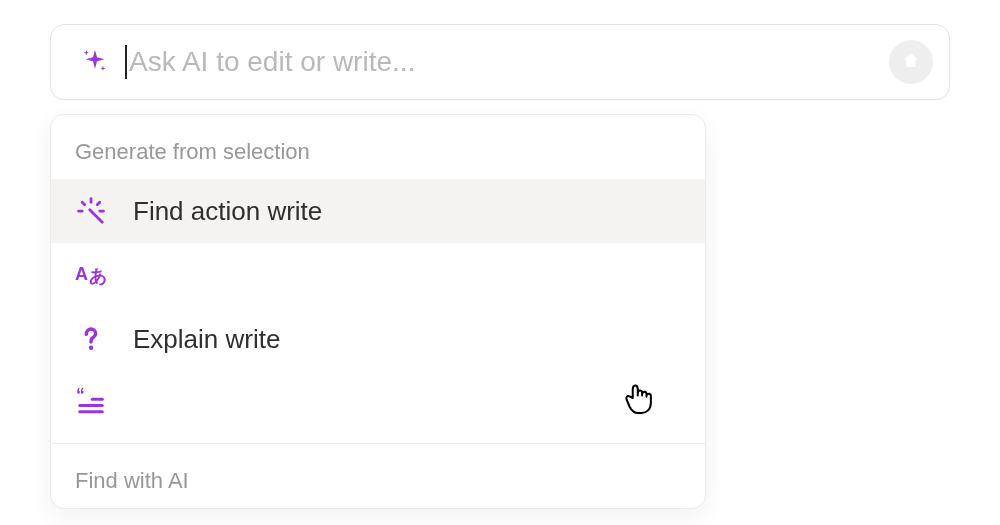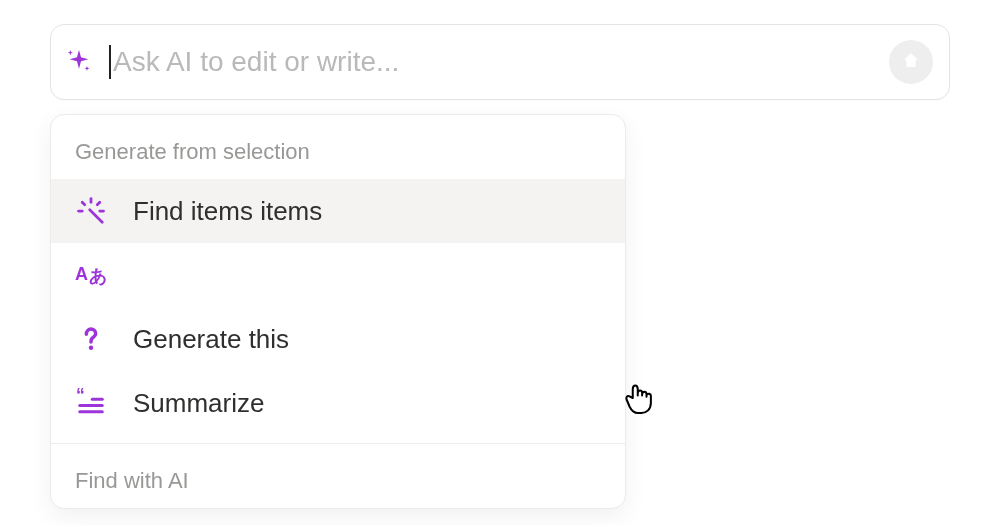--- a/index.html
+++ b/index.html
@@ -18,21 +18,21 @@
     .input-bar {
       position: absolute;
       top: 24px;
       left: 50px;
       right: 50px;
       height: 76px;
       border: 1px solid #e4e4e4;
       border-radius: 14px;
       display: flex;
       align-items: center;
-      padding: 0 16px 0 12px;
+      padding: 0 16px 0 28px;
       background: #fff;
       box-shadow: 0 1px 2px rgba(0,0,0,0.02);
     }
     .sparkle-icon {
       width: 32px;
       height: 32px;
       flex-shrink: 0;
       margin-right: 14px;
     }
     .cursor {
@@ -59,21 +59,21 @@
       display: flex;
       align-items: center;
       justify-content: center;
       flex-shrink: 0;
       cursor: pointer;
     }
     .menu {
       position: absolute;
       top: 114px;
       left: 50px;
-      width: 576px;
+      width: 656px;
       background: #fff;
       border: 1px solid #eceaea;
       border-radius: 14px;
       box-shadow: 0 8px 24px rgba(0,0,0,0.06);
       overflow: hidden;
     }
     .section-header {
       font-size: 22px;
       color: #989896;
       padding: 24px 24px 14px 24px;
@@ -155,54 +155,53 @@
         <g stroke="#9d34da" stroke-width="2.2" stroke-linecap="round" fill="none">
           <line x1="12" y1="2" x2="12" y2="5"></line>
           <line x1="5" y1="5" x2="7" y2="7"></line>
           <line x1="19" y1="5" x2="17" y2="7"></line>
           <line x1="2" y1="12" x2="5" y2="12"></line>
           <line x1="19" y1="12" x2="22" y2="12"></line>
           <line x1="11" y1="11" x2="21" y2="21"></line>
         </g>
       </svg>
     </span>
-    <span class="item-label">Find items items</span>
+    <span class="item-label">Find action write</span>
   </div>
 
   <div class="menu-item">
     <span class="item-icon">
       <svg viewBox="0 0 32 24" width="36" height="26">
         <text x="0" y="17" class="translate-text">A</text>
         <text x="14" y="19" class="translate-text" font-size="16">あ</text>
       </svg>
     </span>
   </div>
 
   <div class="menu-item">
     <span class="item-icon">
       <svg viewBox="0 0 24 24" width="28" height="28">
         <path d="M8 8 C8 5 10 3.5 12 3.5 C14 3.5 16 5 16 7.5 C16 10 13.5 10.5 12.5 12 C12 12.8 12 14 12 14.5" stroke="#9d34da" stroke-width="3" stroke-linecap="round" fill="none"></path>
         <circle cx="12" cy="19.5" r="1.9" fill="#9d34da"></circle>
       </svg>
     </span>
-    <span class="item-label">Generate this</span>
+    <span class="item-label">Explain write</span>
   </div>
 
   <div class="menu-item">
     <span class="item-icon">
       <svg viewBox="0 0 24 24" width="30" height="30">
         <text x="0" y="10" font-size="14" font-weight="900" fill="#9d34da">“</text>
         <g stroke="#9d34da" stroke-width="2.4" stroke-linecap="round">
           <line x1="3" y1="14" x2="21" y2="14"></line>
           <line x1="3" y1="19" x2="21" y2="19"></line>
           <line x1="13" y1="9" x2="21" y2="9"></line>
         </g>
       </svg>
     </span>
-    <span class="item-label">Summarize</span>
   </div>
 
   <div class="divider"></div>
 
   <div class="section-header">Find with AI</div>
 </div>
 
 <div class="cursor-indicator">
   <svg viewBox="0 0 32 32" width="40" height="40">
     <path d="M11 9 C11 7 12 6 13 6 C14 6 15 7 15 9 L15 14 L15 12 C15 10.5 16 10 17 10 C18 10 18.5 11 18.5 12 L18.5 14 L18.5 13 C18.5 11.5 19.5 11 20.5 11 C21.5 11 22 12 22 13 L22 15 L22 14 C22 13 23 12.5 24 12.5 C25 12.5 25.5 13.5 25.5 14.5 L25.5 20 C25.5 25 22 28 18 28 L15 28 C12 28 10 26 8.5 23 L6 17 C5.5 15.5 6.5 14 8 14.5 L11 16 Z" fill="#ffffff" stroke="#000000" stroke-width="1.6" stroke-linejoin="round"></path>

